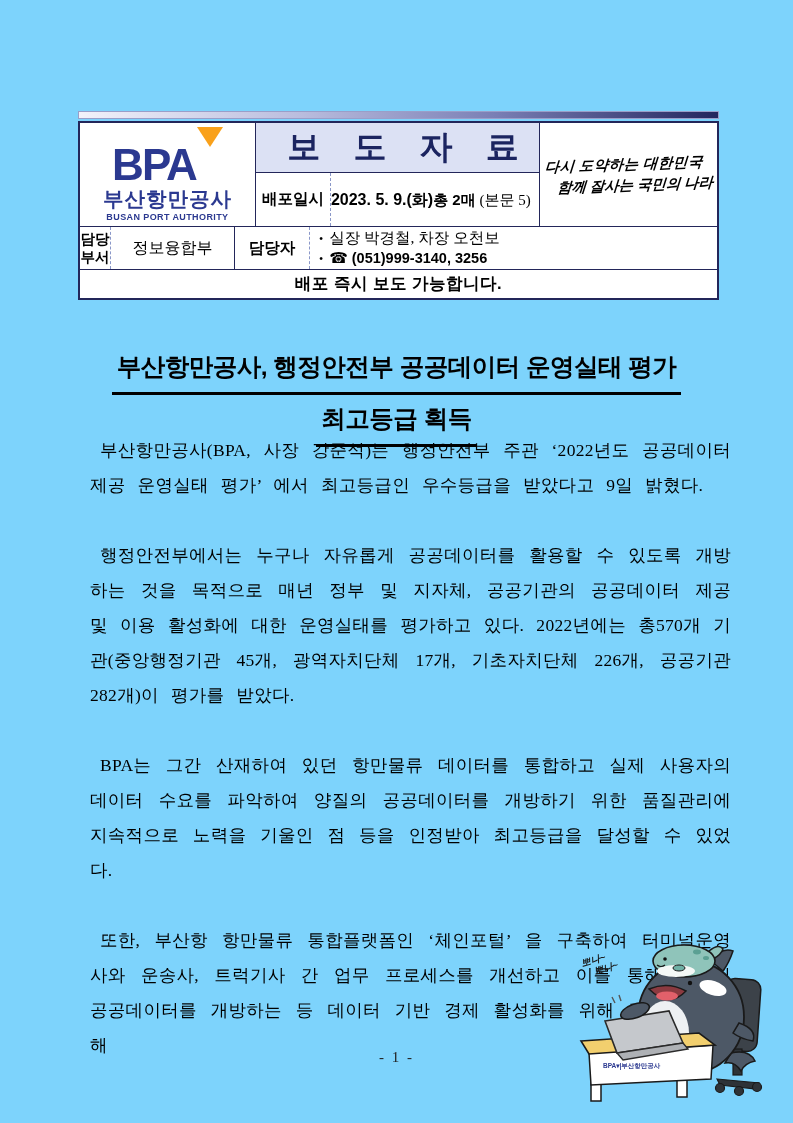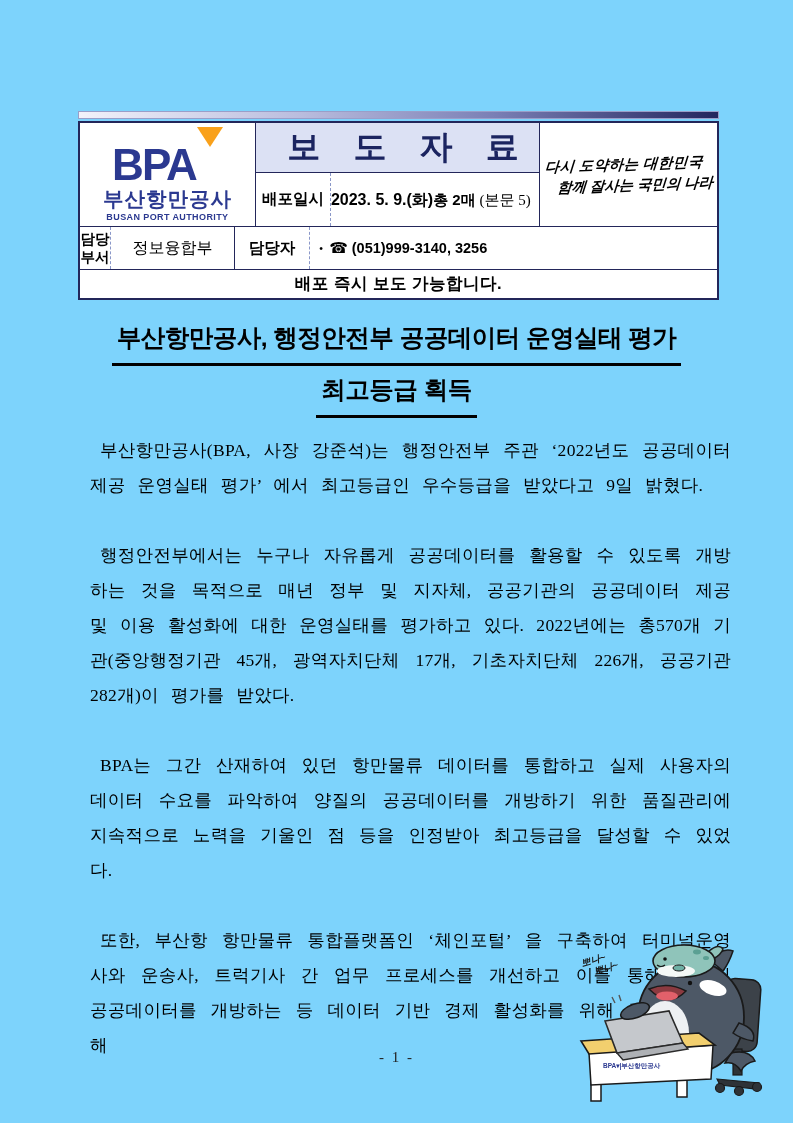--- a/index.html
+++ b/index.html
@@ -98,21 +98,21 @@
     display: flex; align-items: center; justify-content: center;
     font-size: 16px; font-weight: bold; letter-spacing: 5px; white-space: nowrap;
   }
   .sched-value {
     flex: 1; display: flex; align-items: center; justify-content: center;
     font-size: 16.5px; font-weight: bold; letter-spacing: 0.5px;
   }
 
   
   .article-title {
-    position: absolute; left: 0; top: 314px; width: 100%;
+    position: absolute; left: 0; top: 343px; width: 100%;
     text-align: center; font-family: "Liberation Sans", sans-serif;
     font-weight: bold; font-size: 24.5px; line-height: 48px; letter-spacing: -0.5px;
   }
   .article-title .tline { display: inline-block; border-bottom: 3px solid #000; padding: 0 5px 1px 5px; }
 
   
   .article-body { position: absolute; left: 90px; top: 433px; width: 641px; }
   .article-body p {
     font-size: 17.5px; line-height: 35px; text-align: justify;
     word-spacing: 0.42em; letter-spacing: 0.3px; text-indent: 10px;
@@ -167,20 +167,21 @@
           </div>
         </div>
       </div>
 
       <div class="row-dept">
         <div class="dept-label">담당
 부서</div>
         <div class="dept-value">정보융합부</div>
         <div class="contact-label">담당자</div>
         <div class="contact-value">
+          <div class="contact-line"><span class="bullet">•</span><span>실장 박경철, 차장 오천보</span></div>
           <div class="contact-line"><span class="bullet">•</span><span class="phone">☎</span> <span class="num">(051)999-3140, 3256</span></div>
         </div>
       </div>
 
       <div class="row-sched">
         <div class="sched-value">배포 즉시 보도 가능합니다.</div>
       </div>
 
     </div>
   </div>

